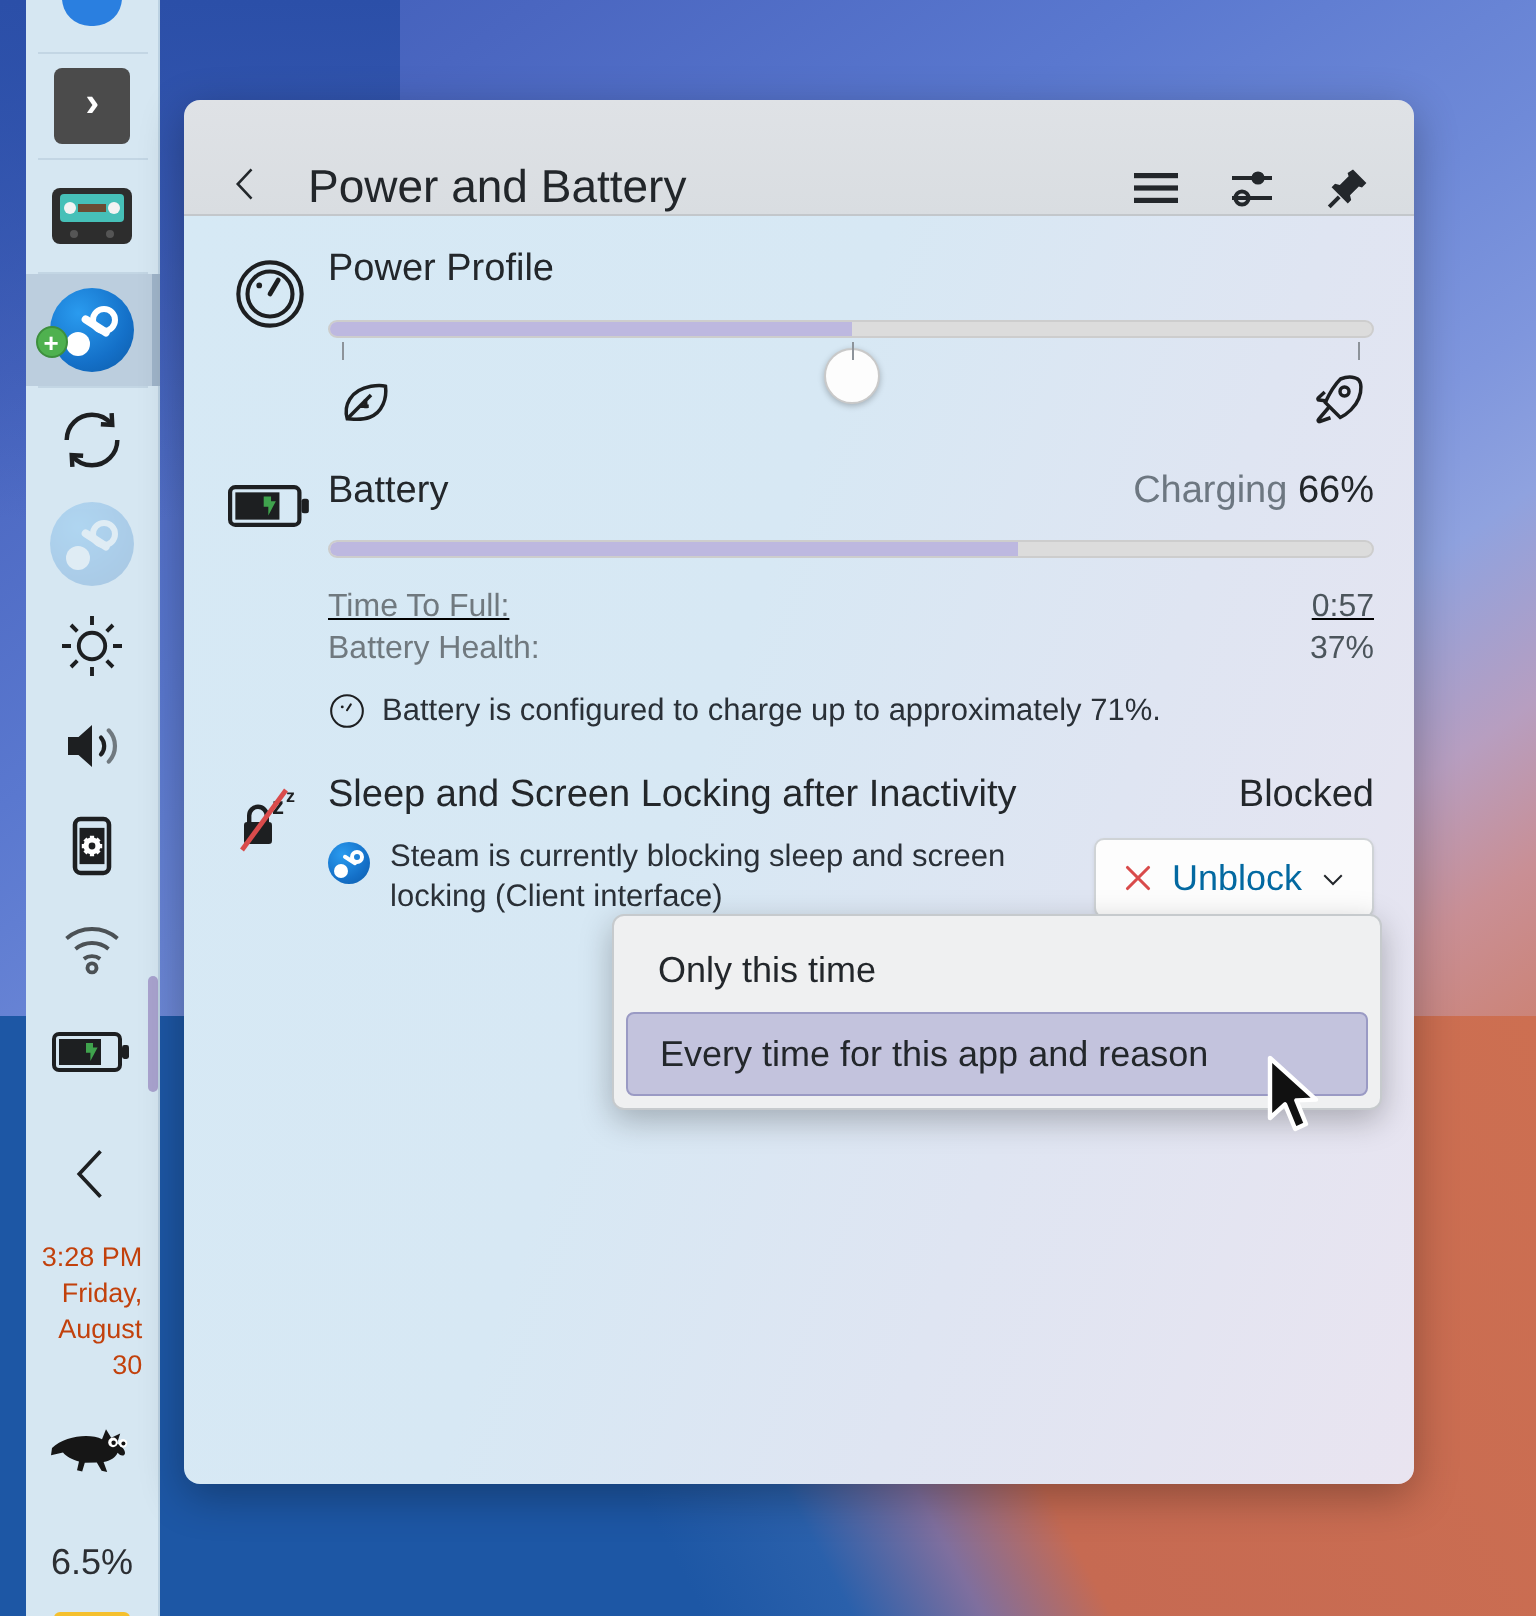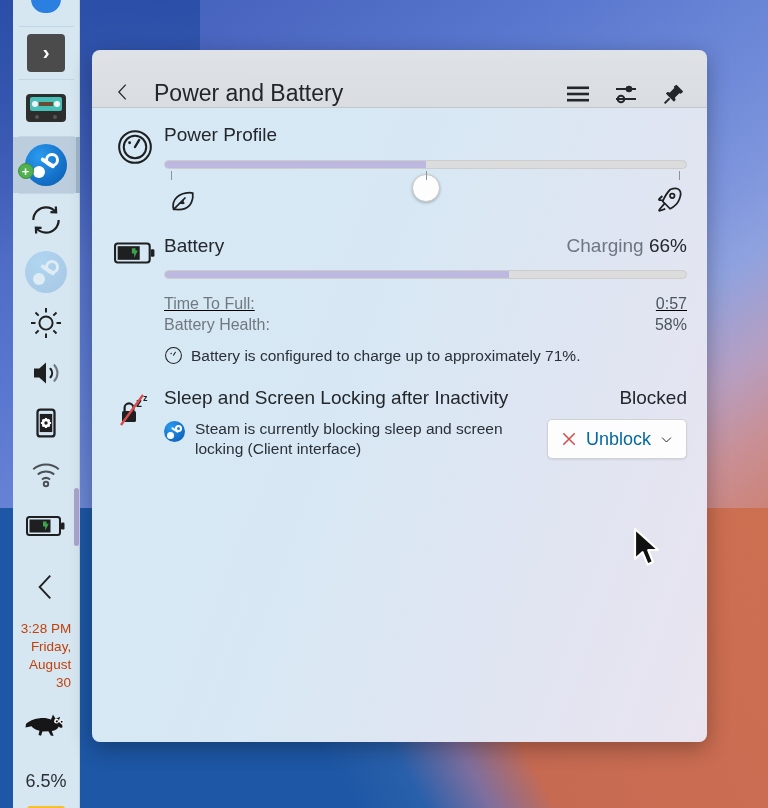--- a/index.html
+++ b/index.html
@@ -464,21 +464,21 @@
           <div class="bat-bar">
             <div class="bat-fill" id="bat-fill" style="width: 66%;"></div>
           </div>
 
           <div class="kv kv-first">
             <span class="k">Time To Full:</span>
             <span class="v">0:57</span>
           </div>
           <div class="kv">
             <span class="k">Battery Health:</span>
-            <span class="v">58%</span>
+            <span class="v">37%</span>
           </div>
 
           <div class="note">
             <svg width="19" height="19" viewBox="0 0 24 24" fill="none" stroke="#1d1f21" stroke-width="1.3">
               <circle cx="12" cy="12" r="10"></circle>
               <path d="M12 11.5 14.4 7.8" stroke-linecap="round"></path>
               <circle cx="9" cy="9.4" r=".9" fill="#1d1f21" stroke="none"></circle>
             </svg>
             <span class="note-txt">Battery is configured to charge up to approximately 71%.</span>
           </div>
@@ -518,18 +518,22 @@
                 <path d="M5 9l7 7 7-7"></path>
               </svg>
             </div>
           </div>
         </div>
       </div>
 
     </div>
   </div>
 
+  <div id="dropdown">
+    <div class="dd-item">Only this time</div>
+    <div class="dd-item sel">Every time for this app and reason</div>
+  </div>
 
   <svg id="cursor" width="30" height="42" viewBox="0 0 30 42">
     <path d="M3 2 3 32 10.5 25.2 15.6 37.5 21 35 16.2 23.2 26 22.8z" fill="#111" stroke="#fff" stroke-width="2.2" stroke-linejoin="round"></path>
   </svg>
 
 </div>
 
 </body></html>

